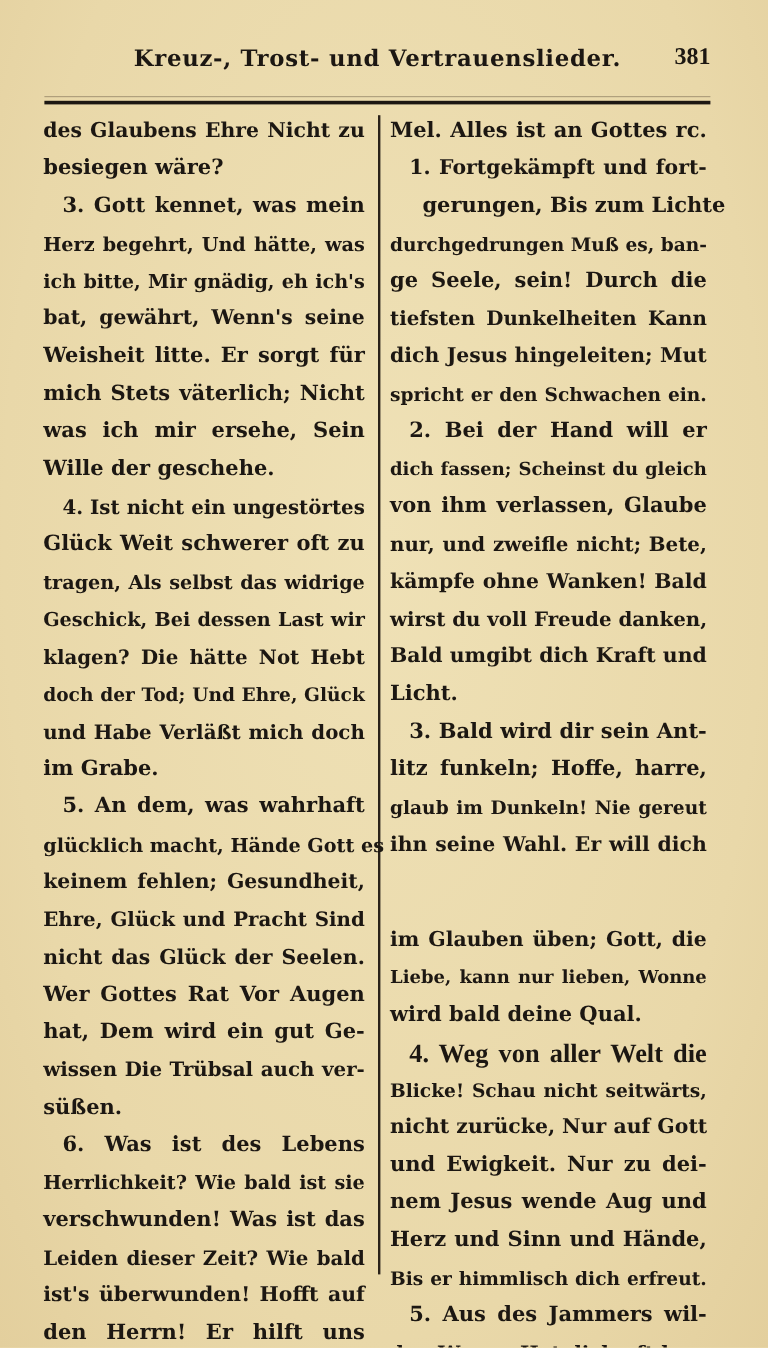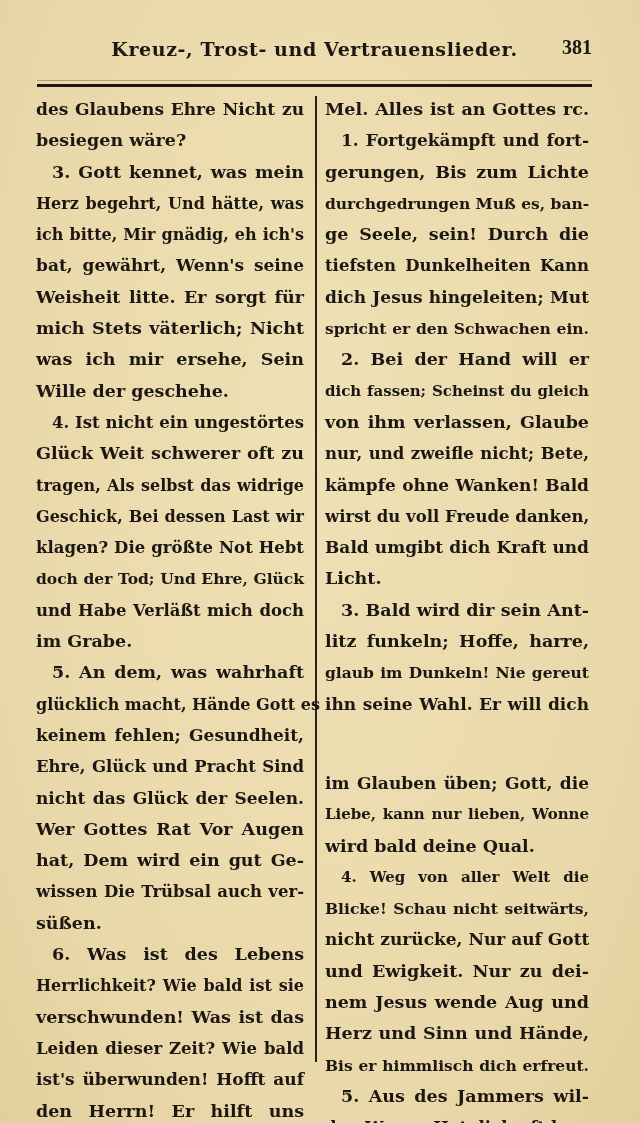--- a/index.html
+++ b/index.html
@@ -66,21 +66,21 @@
       <span class="line" style="font-size: 17.5px;">Weisheit litte. Er sorgt für</span>
       <span class="line" style="font-size: 17.5px;">mich Stets väterlich; Nicht</span>
       <span class="line" style="font-size: 17.5px;">was ich mir ersehe, Sein</span>
       <span class="line last" style="font-size: 17.5px;">Wille der geschehe.</span>
     </div>
     <div>
       <span class="line indent" style="font-size: 16.5px;">4. Ist nicht ein ungestörtes</span>
       <span class="line" style="font-size: 17.5px;">Glück Weit schwerer oft zu</span>
       <span class="line" style="font-size: 16px;">tragen, Als selbst das widrige</span>
       <span class="line" style="font-size: 16px;">Geschick, Bei dessen Last wir</span>
-      <span class="line" style="font-size: 16.5px;">klagen? Die größte Not Hebt</span>
+      <span class="line" style="font-size: 16.5px;">klagen? Die hätte Not Hebt</span>
       <span class="line" style="font-size: 15.5px;">doch der Tod; Und Ehre, Glück</span>
       <span class="line" style="font-size: 16.5px;">und Habe Verläßt mich doch</span>
       <span class="line last" style="font-size: 17.5px;">im Grabe.</span>
     </div>
     <div>
       <span class="line indent" style="font-size: 17.5px;">5. An dem, was wahrhaft</span>
       <span class="line" style="font-size: 16px;">glücklich macht, Hände Gott es</span>
       <span class="line" style="font-size: 17px;">keinem fehlen; Gesundheit,</span>
       <span class="line" style="font-size: 16.5px;">Ehre, Glück und Pracht Sind</span>
       <span class="line" style="font-size: 17px;">nicht das Glück der Seelen.</span>
@@ -98,21 +98,21 @@
       <span class="line" style="font-size: 17.5px;">den Herrn! Er hilft uns</span>
 
     </div>
 
   </div>
 
   <div class="column col-right">
     <span class="melody" style="font-size: 17.5px;">Mel. Alles ist an Gottes rc.</span>
     <div>
       <span class="line indent" style="font-size: 17px;">1. Fortgekämpft und fort-</span>
-      <span class="line" style="font-size: 17.5px;">gerungen, Bis zum Lichte</span>
+      <span class="line" style="font-size: 17.5px; margin-left: 27px;">gerungen, Bis zum Lichte</span>
       <span class="line" style="font-size: 15.5px;">durchgedrungen Muß es, ban-</span>
       <span class="line" style="font-size: 17.5px;">ge Seele, sein! Durch die</span>
       <span class="line" style="font-size: 16.5px;">tiefsten Dunkelheiten Kann</span>
       <span class="line" style="font-size: 17px;">dich Jesus hingeleiten; Mut</span>
       <span class="line" style="font-size: 15.5px;">spricht er den Schwachen ein.</span>
     </div>
     <div>
       <span class="line indent" style="font-size: 17.5px;">2. Bei der Hand will er</span>
       <span class="line" style="font-size: 15px;">dich fassen; Scheinst du gleich</span>
       <span class="line" style="font-size: 17.5px;">von ihm verlassen, Glaube</span>
@@ -125,21 +125,21 @@
     <div>
       <span class="line indent" style="font-size: 17.5px;">3. Bald wird dir sein Ant-</span>
       <span class="line" style="font-size: 17.5px;">litz funkeln; Hoffe, harre,</span>
       <span class="line" style="font-size: 15.5px;">glaub im Dunkeln! Nie gereut</span>
       <span class="line" style="font-size: 17px;">ihn seine Wahl. Er will dich</span>
       <span class="line" style="font-size: 17px; margin-top: 48px;">im Glauben üben; Gott, die</span>
       <span class="line" style="font-size: 15px;">Liebe, kann nur lieben, Wonne</span>
       <span class="line last" style="font-size: 17.5px;">wird bald deine Qual.</span>
     </div>
     <div>
-      <span class="line indent" style="font-size: 15px;">4. Weg von aller Welt die</span>
+      <span class="line indent" style="font-size: 22px; font-family: Liberation Serif, serif;">4. Weg von aller Welt die</span>
       <span class="line" style="font-size: 15.5px;">Blicke! Schau nicht seitwärts,</span>
       <span class="line" style="font-size: 17px;">nicht zurücke, Nur auf Gott</span>
       <span class="line" style="font-size: 17.5px;">und Ewigkeit. Nur zu dei-</span>
       <span class="line" style="font-size: 17.5px;">nem Jesus wende Aug und</span>
       <span class="line" style="font-size: 17.5px;">Herz und Sinn und Hände,</span>
       <span class="line" style="font-size: 15.5px;">Bis er himmlisch dich erfreut.</span>
     </div>
     <div>
       <span class="line indent" style="font-size: 17.5px;">5. Aus des Jammers wil-</span>
       <span class="line" style="font-size: 16.5px;">den Wogen Hat dich oft her-</span>

